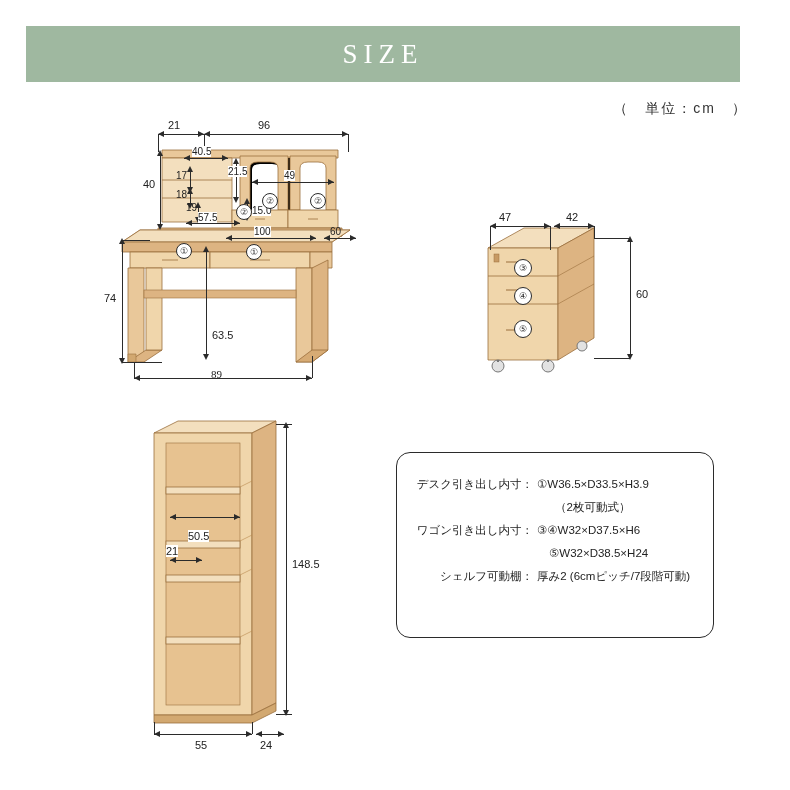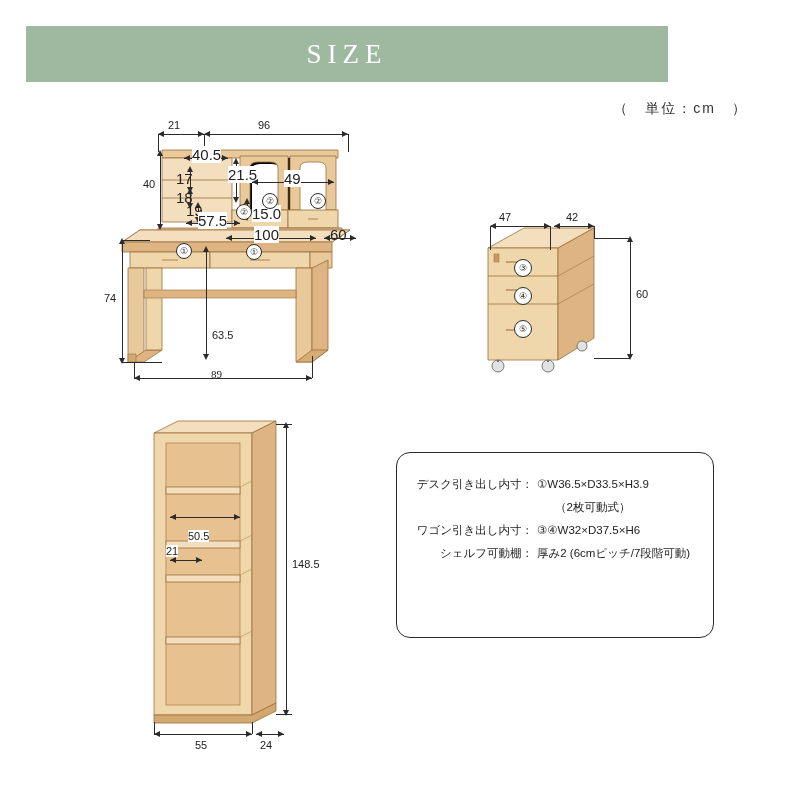--- a/index.html
+++ b/index.html
@@ -8,36 +8,36 @@
     background:#ffffff;
     font-family:"Liberation Sans", sans-serif;
     color:#333;
     position:relative;
     overflow:hidden;
   }
   .page{position:relative;width:790px;height:790px;}
 
   
   .header-band{
-    position:absolute;left:26px;top:26px;width:642px;height:56px;
+    position:absolute;left:26px;top:26px;width:714px;height:56px;
     background:#9fb8a0;
     display:flex;align-items:center;justify-content:center;
   }
   .header-title{
     color:#ffffff;font-size:27px;letter-spacing:6px;font-weight:normal;
     font-family:"Liberation Serif", serif;
   }
   .unit-note{
     position:absolute;right:42px;top:100px;
     font-size:14px;color:#333;letter-spacing:2px;
   }
 
   
   .dim-label{position:absolute;font-size:11px;color:#222;white-space:nowrap;}
-  .dim-label.sm{font-size:15px;}
+  .dim-label.sm{font-size:10px;}
   .hline{position:absolute;height:1px;background:#2b2b2b;}
   .vline{position:absolute;width:1px;background:#2b2b2b;}
   .arrow-l,.arrow-r,.arrow-u,.arrow-d{position:absolute;width:0;height:0;}
   .arrow-l{border-top:3px solid transparent;border-bottom:3px solid transparent;border-right:6px solid #2b2b2b;}
   .arrow-r{border-top:3px solid transparent;border-bottom:3px solid transparent;border-left:6px solid #2b2b2b;}
   .arrow-u{border-left:3px solid transparent;border-right:3px solid transparent;border-bottom:6px solid #2b2b2b;}
   .arrow-d{border-left:3px solid transparent;border-right:3px solid transparent;border-top:6px solid #2b2b2b;}
 
   
   .circ{
@@ -342,20 +342,24 @@
         <span class="val">①W36.5×D33.5×H3.9</span>
       </div>
       <div class="spec-row indent">
         <span class="lab">&nbsp;</span>
         <span class="val" style="padding-left:22px;">（2枚可動式）</span>
       </div>
       <div class="spec-row">
         <span class="lab">ワゴン引き出し内寸：</span>
         <span class="val">③④W32×D37.5×H6</span>
       </div>
+      <div class="spec-row indent">
+        <span class="lab">&nbsp;</span>
+        <span class="val" style="padding-left:16px;">⑤W32×D38.5×H24</span>
+      </div>
       <div class="spec-row">
         <span class="lab">シェルフ可動棚：</span>
         <span class="val">厚み2 (6cmピッチ/7段階可動)</span>
       </div>
     </div>
   </div>
 
 
 </div>
 

